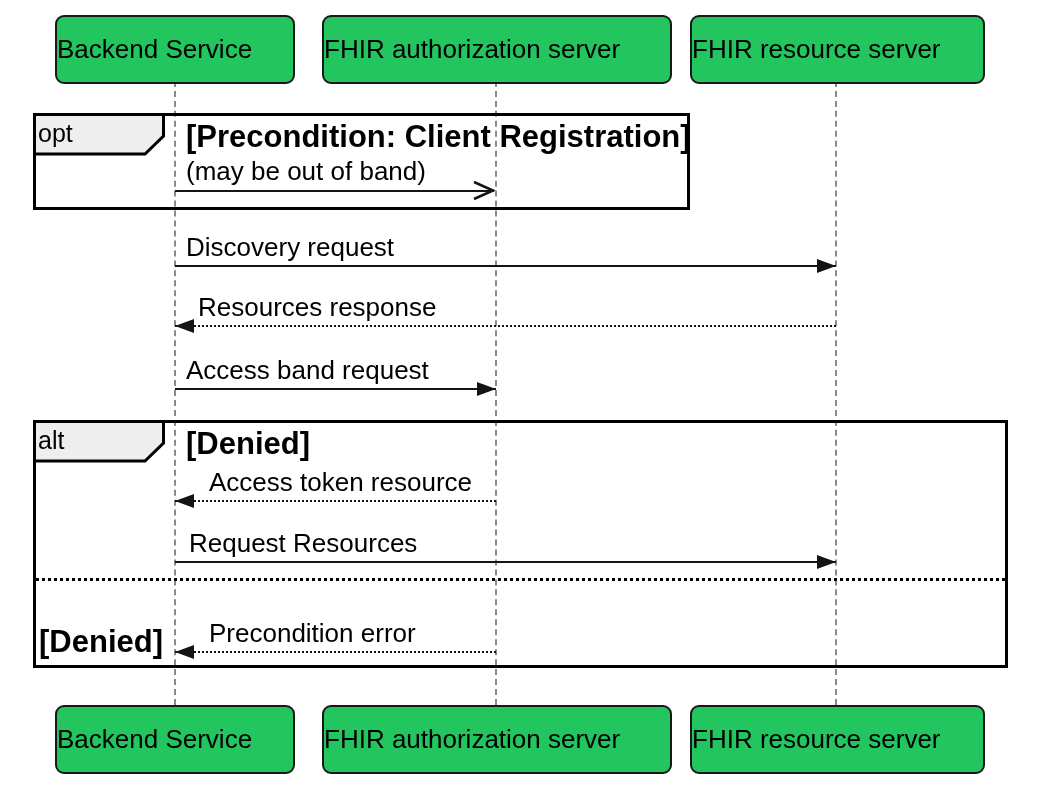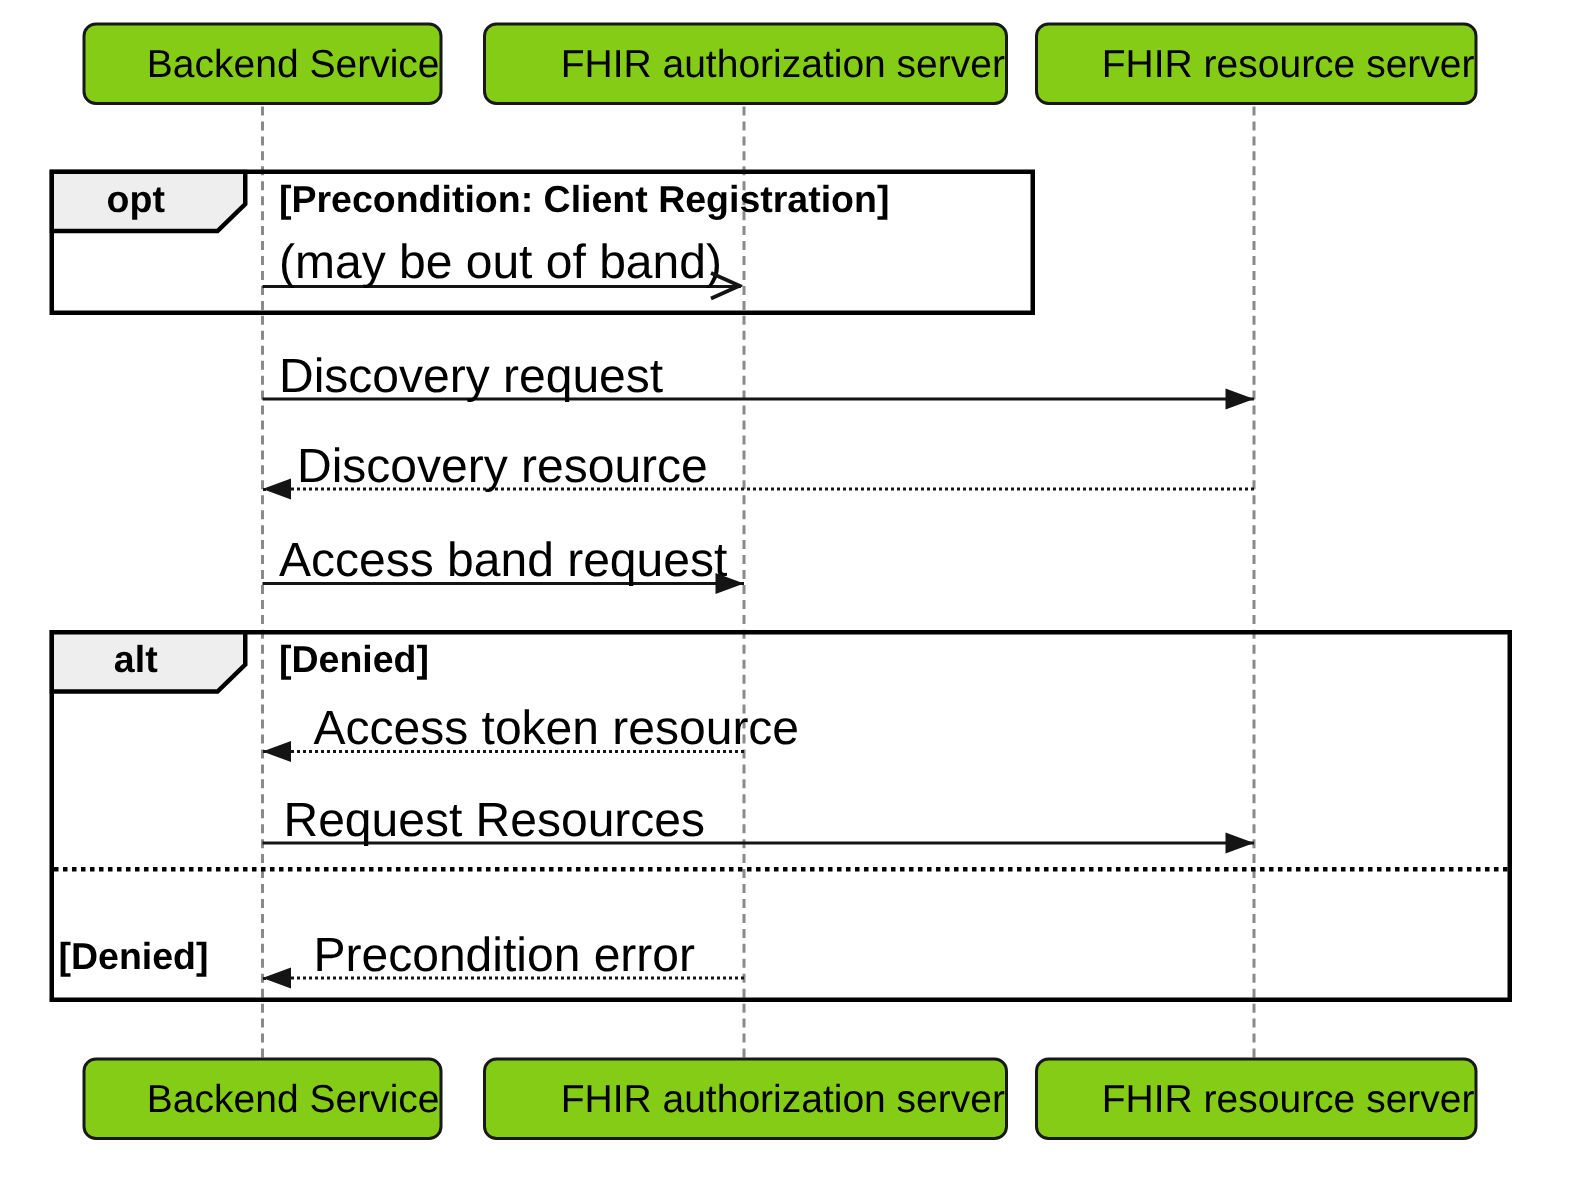--- a/index.html
+++ b/index.html
@@ -4,32 +4,32 @@
 <style>
   html,body{margin:0;padding:0;background:#fff;}
   .canvas{
     position:relative;width:1046px;height:790px;background:#fff;overflow:hidden;
     font-family:"Liberation Sans","DejaVu Sans",sans-serif;color:#000;
   }
   
   .lifeline{position:absolute;width:0;border-left:2px dashed #8a8a8a;top:71px;height:634px;}
   
   .participant{
-    position:absolute;height:55px;background:#84cc16;border:2px solid #181818;border-radius:9px;
-    display:flex;align-items:center;justify-content:flex-end;box-sizing:border-box;
+    position:absolute;height:69px;background:#22c55e;border:2px solid #181818;border-radius:9px;
+    display:flex;align-items:center;justify-content:flex-start;box-sizing:border-box;
     font-size:26px;white-space:nowrap;
   }
   
   .fragment{position:absolute;border:3px solid #000;box-sizing:border-box;background:transparent;}
   .pentagon{position:absolute;}
-  .operator{position:absolute;font-weight:bold;font-size:25px;text-align:center;}
-  .guard{position:absolute;font-weight:bold;font-size:25px;white-space:nowrap;}
+  .operator{position:absolute;font-weight:normal;font-size:25px;text-align:left;}
+  .guard{position:absolute;font-weight:bold;font-size:31px;white-space:nowrap;}
   .divider{position:absolute;height:0;border-top:3px dotted #000;}
   
-  .msg-label{position:absolute;font-size:32px;white-space:nowrap;z-index:3;}
+  .msg-label{position:absolute;font-size:26px;white-space:nowrap;z-index:3;}
   .msg-line{position:absolute;height:0;z-index:2;}
   .solid-line{border-top:2px solid #141414;}
   .dotted-line{border-top:2.5px dotted #141414;}
   .head-right{position:absolute;width:0;height:0;z-index:3;
     border-top:7px solid transparent;border-bottom:7px solid transparent;border-left:19px solid #141414;}
   .head-left{position:absolute;width:0;height:0;z-index:3;
     border-top:7px solid transparent;border-bottom:7px solid transparent;border-right:19px solid #141414;}
   .head-open{position:absolute;z-index:3;}
 </style>
 </head>
@@ -51,21 +51,21 @@
   <div class="msg-label" style="left:186px;top:156px;">(may be out of band)</div>
   <div class="msg-line solid-line" style="left:175px;top:190px;width:319px;"></div>
   <svg class="head-open" style="left:472px;top:180px;" width="23" height="21">
     <path d="M2,2 L21,10.5 L2,19" fill="none" stroke="#141414" stroke-width="2.5"></path>
   </svg>
 
   <div class="msg-label" style="left:186px;top:232px;">Discovery request</div>
   <div class="msg-line solid-line" style="left:175px;top:265px;width:661px;"></div>
   <div class="head-right" style="left:817px;top:259px;"></div>
 
-  <div class="msg-label" style="left:198px;top:292px;">Discovery resource</div>
+  <div class="msg-label" style="left:198px;top:292px;">Resources response</div>
   <div class="msg-line dotted-line" style="left:175px;top:325px;width:661px;"></div>
   <div class="head-left" style="left:175px;top:319px;"></div>
 
   <div class="msg-label" style="left:186px;top:355px;">Access band request</div>
   <div class="msg-line solid-line" style="left:175px;top:388px;width:321px;"></div>
   <div class="head-right" style="left:477px;top:382px;"></div>
 
   <div class="fragment" style="left:33px;top:420px;width:975px;height:248px;"></div>
   <svg class="pentagon" style="left:33px;top:420px;" width="134" height="43">
     <path d="M1.5,1.5 H130.5 V23 L112,41 H1.5 Z" fill="#eeeeee" stroke="#000000" stroke-width="3"></path>

